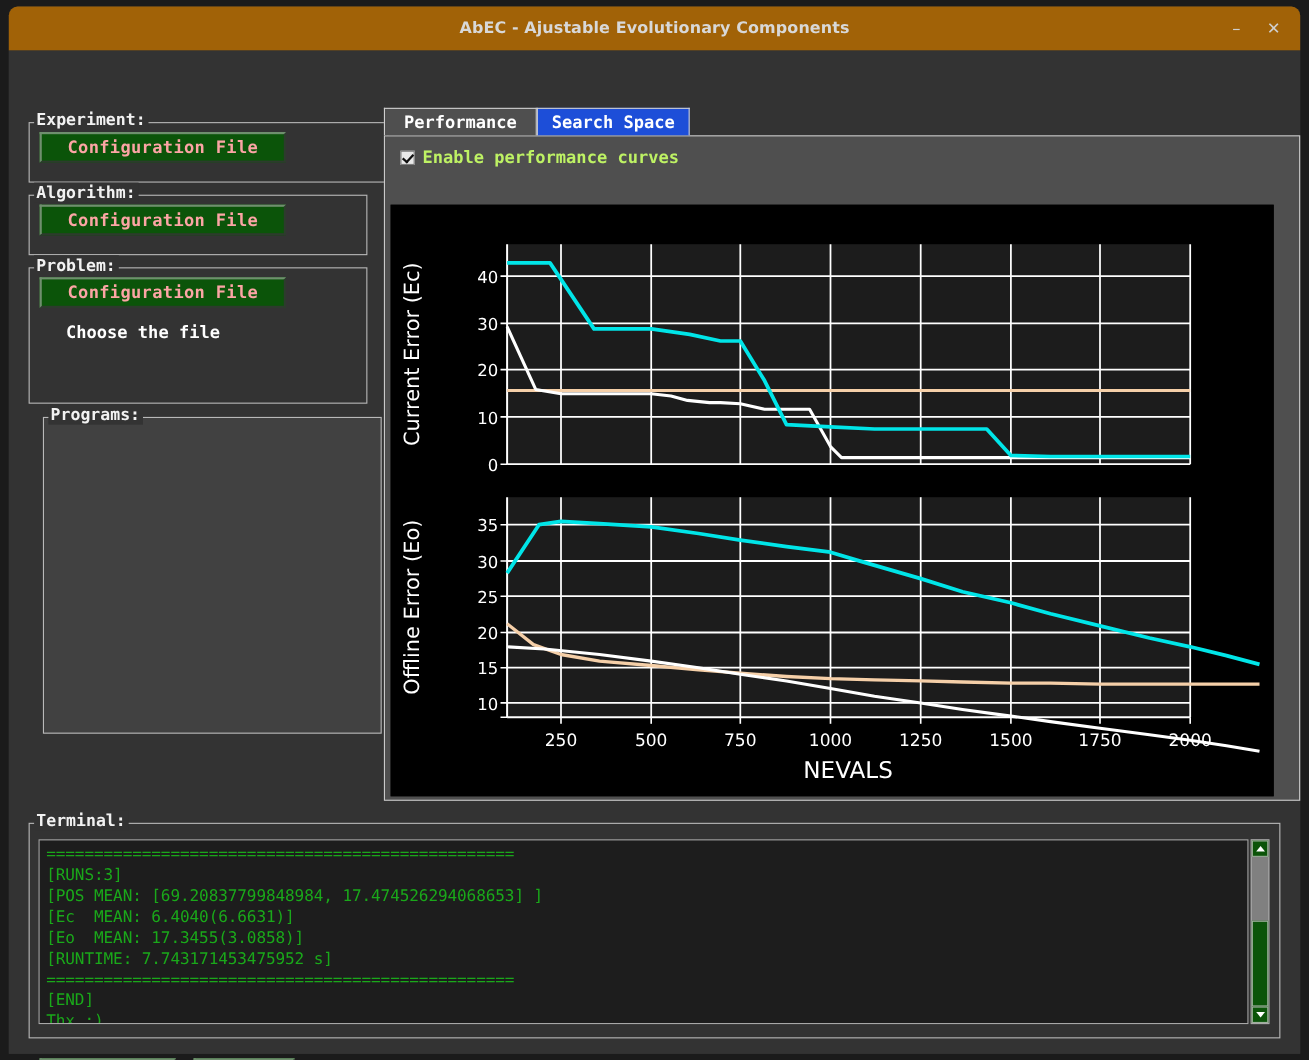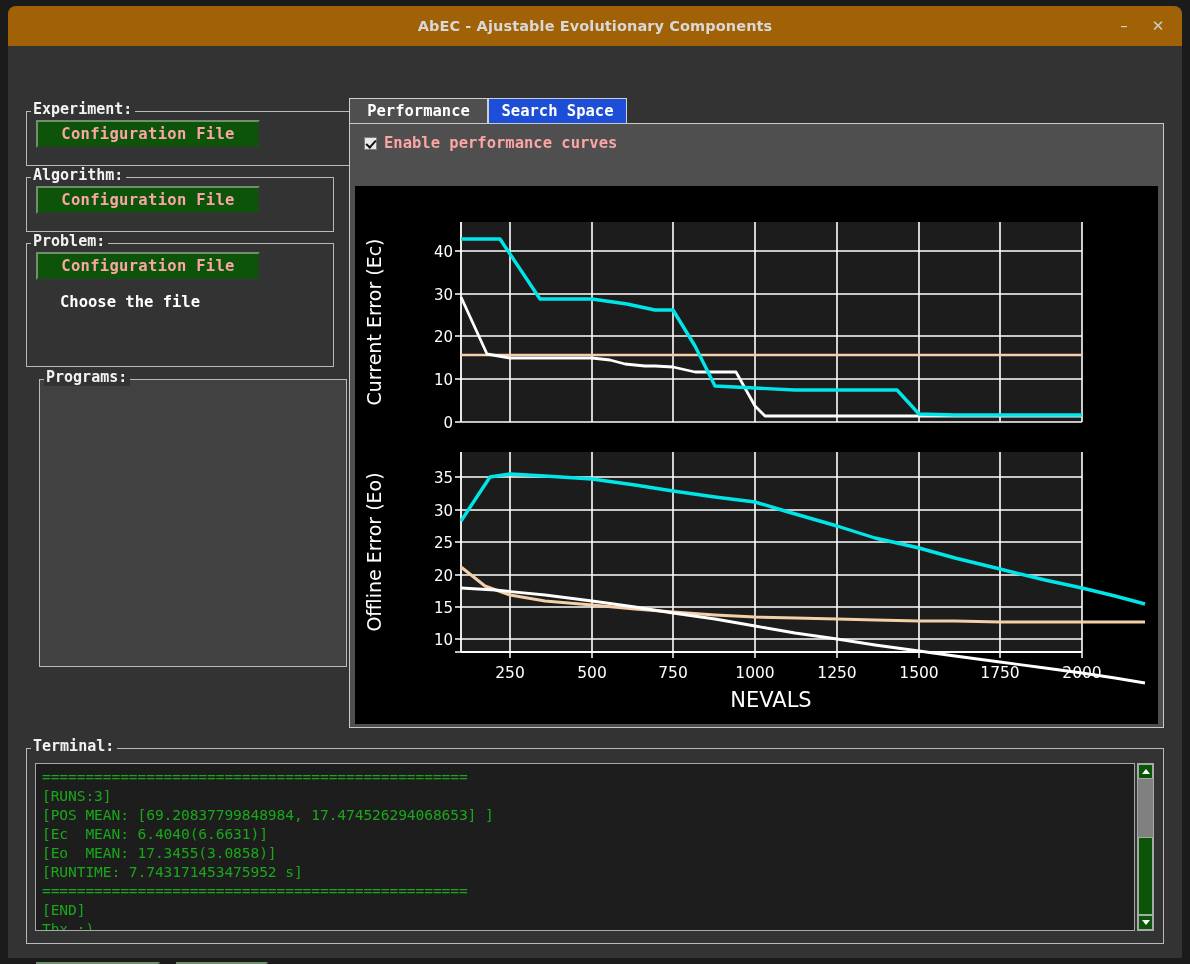--- a/index.html
+++ b/index.html
@@ -60,21 +60,21 @@
   }
 
   
   #exp-box{left:18px;top:65px;width:327px;height:55px;}
   #alg-box{left:18px;top:131px;width:308px;height:55px;}
   #prob-box{left:18px;top:197px;width:308px;height:124px;padding-left:45px;}
   #prog-box{left:31px;top:333px;width:308px;height:288px;background:#414141;text-decoration:underline;}
 
   
   .notebook{
-    position:absolute;left:341px;top:52px;width:815px;height:630px;
+    position:absolute;left:341px;top:52px;width:815px;height:630px;padding-left:18px;
   }
   .tabstrip{position:absolute;left:0;top:0;width:100%;height:25px;}
   .tab{
     position:absolute;top:0;height:25px;box-sizing:border-box;
     background:#4a4a4a;border:1px solid #cfcfcf;border-bottom:none;
     color:#ffffff;font-size:15.5px;font-weight:bold;
     font-family:"DejaVu Sans Mono",monospace;
     display:flex;align-items:center;justify-content:center;
     padding:0 7px;cursor:default;white-space:nowrap;
   }
@@ -86,21 +86,21 @@
   }
   .chk-row{position:absolute;left:14px;top:10px;display:flex;align-items:center;}
   .chk-box{
     width:13px;height:13px;box-sizing:border-box;background:#e9e9e9;
     border:1px solid #7d7d7d;position:relative;margin-right:7px;cursor:default;
   }
   .chk-box::after{
     content:"";position:absolute;left:3px;top:0px;width:4px;height:8px;
     border:solid #101010;border-width:0 2px 2px 0;transform:rotate(42deg);
   }
-  .chk-label{color:#fca5a5;font-size:15.5px;font-weight:bold;
+  .chk-label{color:#bef264;font-size:15.5px;font-weight:bold;
     font-family:"DejaVu Sans Mono",monospace;white-space:nowrap;}
 
   .plotarea{
     position:absolute;left:5px;top:62px;width:803px;height:538px;
     background:#000000;overflow:hidden;
   }
   .plot-svg{position:absolute;left:0;top:0;}
 
   
   #term-box{left:18px;top:702px;width:1138px;height:196px;}

